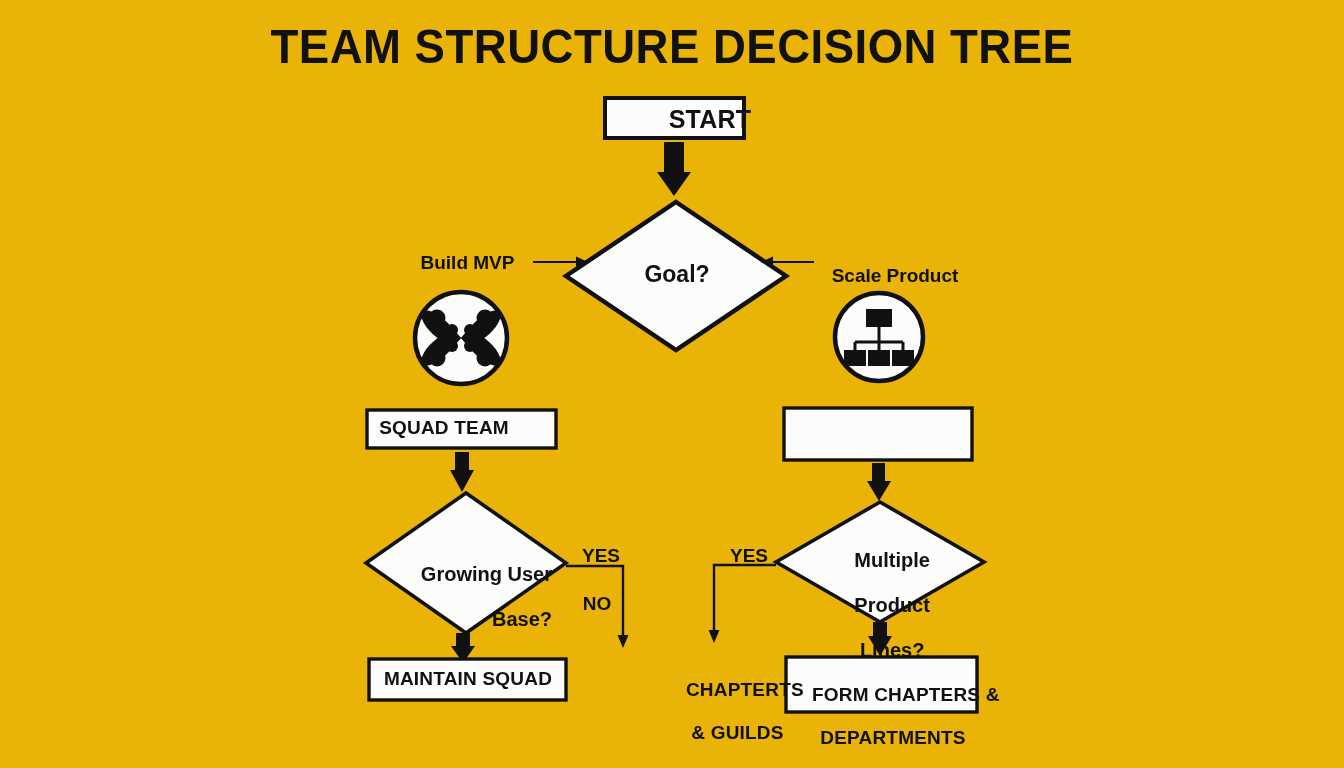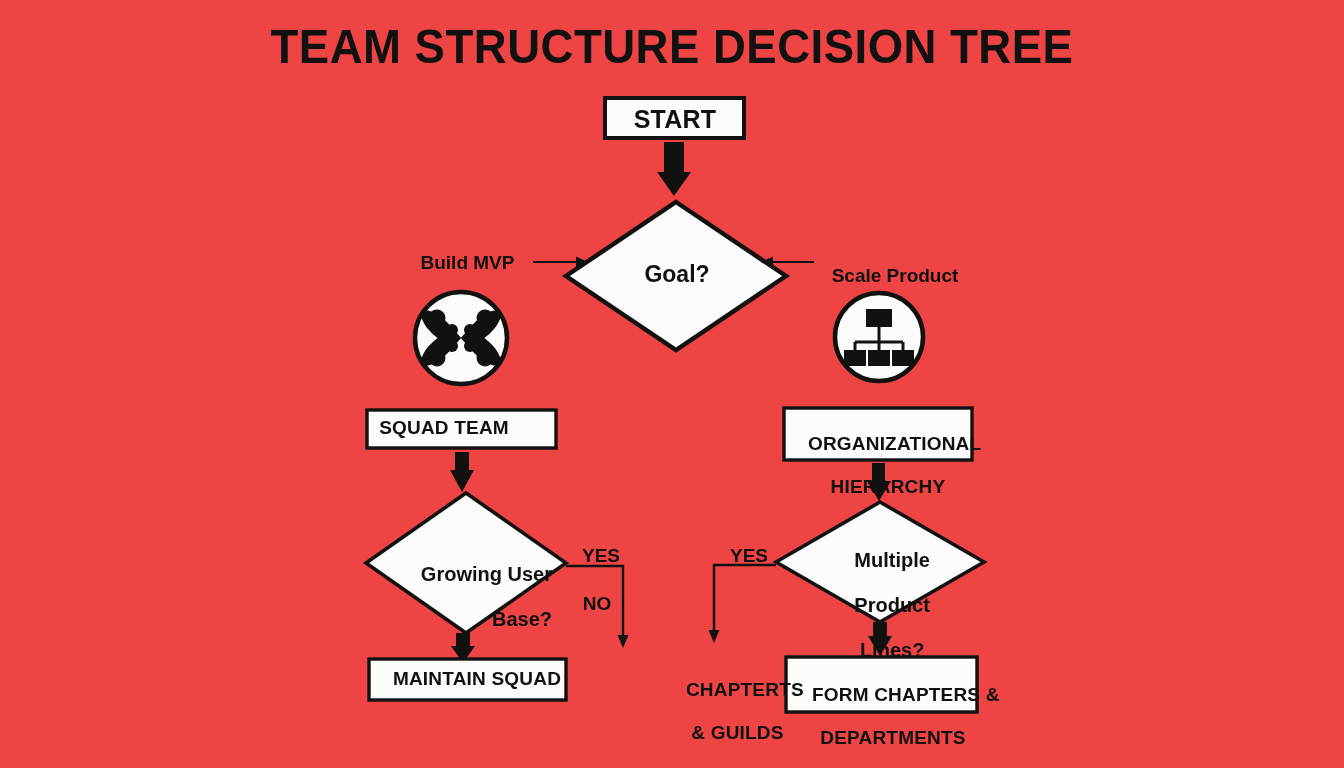--- a/index.html
+++ b/index.html
@@ -4,21 +4,21 @@
 <style>
   html, body {
     margin: 0;
     padding: 0;
     background: #ffffff;
   }
   #canvas {
     position: relative;
     width: 1344px;
     height: 768px;
-    background: #ef4444;
+    background: #eab308;
     overflow: hidden;
     font-family: "Liberation Sans", sans-serif;
     color: #111111;
   }
   #svg-layer {
     position: absolute;
     inset: 0;
     width: 1344px;
     height: 768px;
   }
@@ -50,32 +50,32 @@
   }
   
   .diamondlabel {
     font-weight: 700;
   }
   
   .edgelabel {
     font-weight: 700;
   }
 
-  #lbl-start        { left: 604px; top: 105px; width: 142px; font-size: 25px; }
+  #lbl-start        { left: 604px; top: 105px; width: 142px; font-size: 25px; padding-left: 35px; }
   #lbl-goal         { left: 596px; top: 262px; width: 162px; font-size: 23px; }
   #lbl-buildmvp     { left: 405px; top: 252px; width: 125px; font-size: 19px; }
   #lbl-scaleproduct { left: 820px; top: 265px; width: 150px; font-size: 19px; }
   #lbl-squadteam    { left: 370px; top: 417px; width: 148px; font-size: 19px; }
   #lbl-orghier      { left: 786px; top: 412px; width: 182px; font-size: 19px; }
   #lbl-growing      { left: 382px; top: 541px; width: 170px; font-size: 20px; text-align: right; }
   #lbl-multiple     { left: 826px; top: 527px; width: 110px; font-size: 20px; }
   #lbl-yes-left     { left: 573px; top: 545px; width: 56px; font-size: 19px; }
   #lbl-no-left      { left: 573px; top: 593px; width: 48px; font-size: 19px; }
   #lbl-yes-right    { left: 721px; top: 545px; width: 56px; font-size: 19px; }
-  #lbl-maintain     { left: 378px; top: 668px; width: 180px; font-size: 19px; margin-left: 9px; }
+  #lbl-maintain     { left: 378px; top: 668px; width: 180px; font-size: 19px; }
   #lbl-chapterts    { left: 664px; top: 658px; width: 125px; font-size: 19px; }
   #lbl-formchap     { left: 790px; top: 663px; width: 184px; font-size: 19px; }
 </style>
 </head>
 <body>
 
 <div id="canvas">
 
   <svg id="svg-layer" viewBox="0 0 1344 768">
 
@@ -181,24 +181,20 @@
   <div class="txt boxlabel" id="lbl-start">START</div>
 
   <div class="txt diamondlabel" id="lbl-goal">Goal?</div>
 
   <div class="txt edgelabel" id="lbl-buildmvp">Build MVP</div>
 
   <div class="txt edgelabel" id="lbl-scaleproduct">Scale Product</div>
 
   <div class="txt boxlabel" id="lbl-squadteam">SQUAD TEAM</div>
 
-  <div class="txt boxlabel" id="lbl-orghier">
-    <span>ORGANIZATIONAL</span><br>
-    <span>HIERARCHY</span>
-  </div>
 
   <div class="txt diamondlabel" id="lbl-growing">
     <span>Growing User</span><br>
     <span>Base?</span>
   </div>
 
   <div class="txt diamondlabel" id="lbl-multiple">
     <span>Multiple</span><br>
     <span>Product</span><br>
     <span>Lines?</span>

